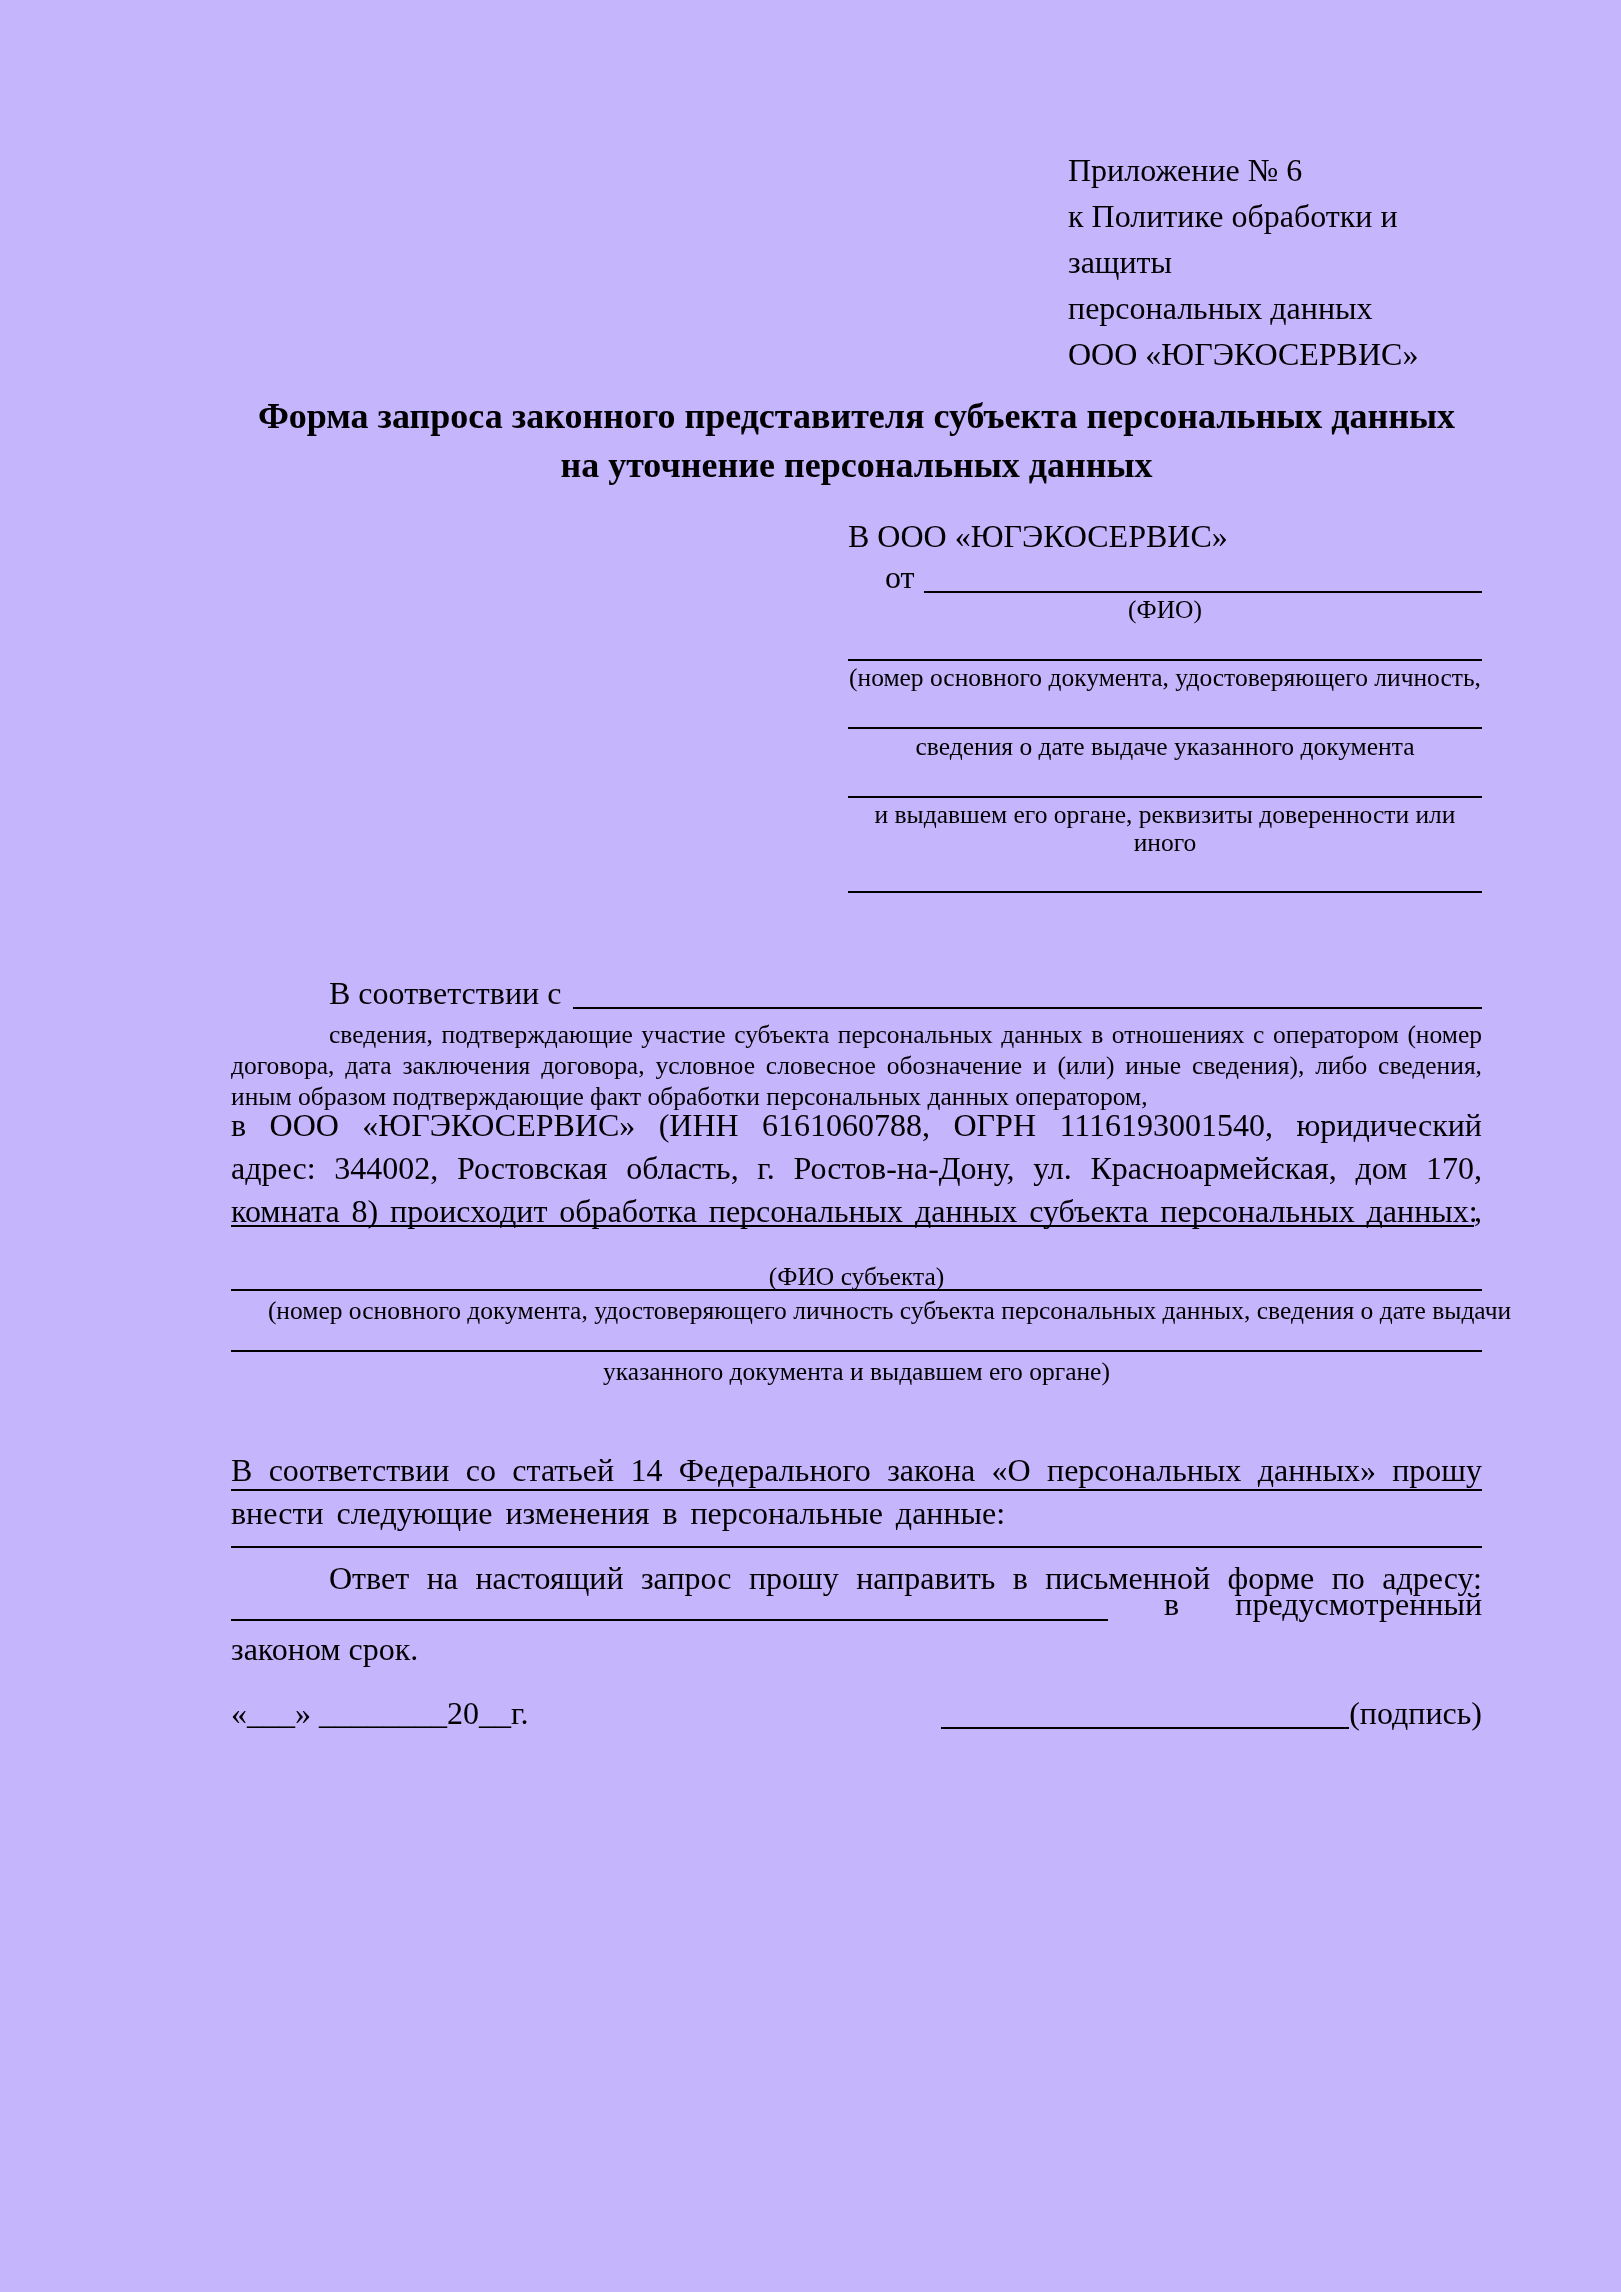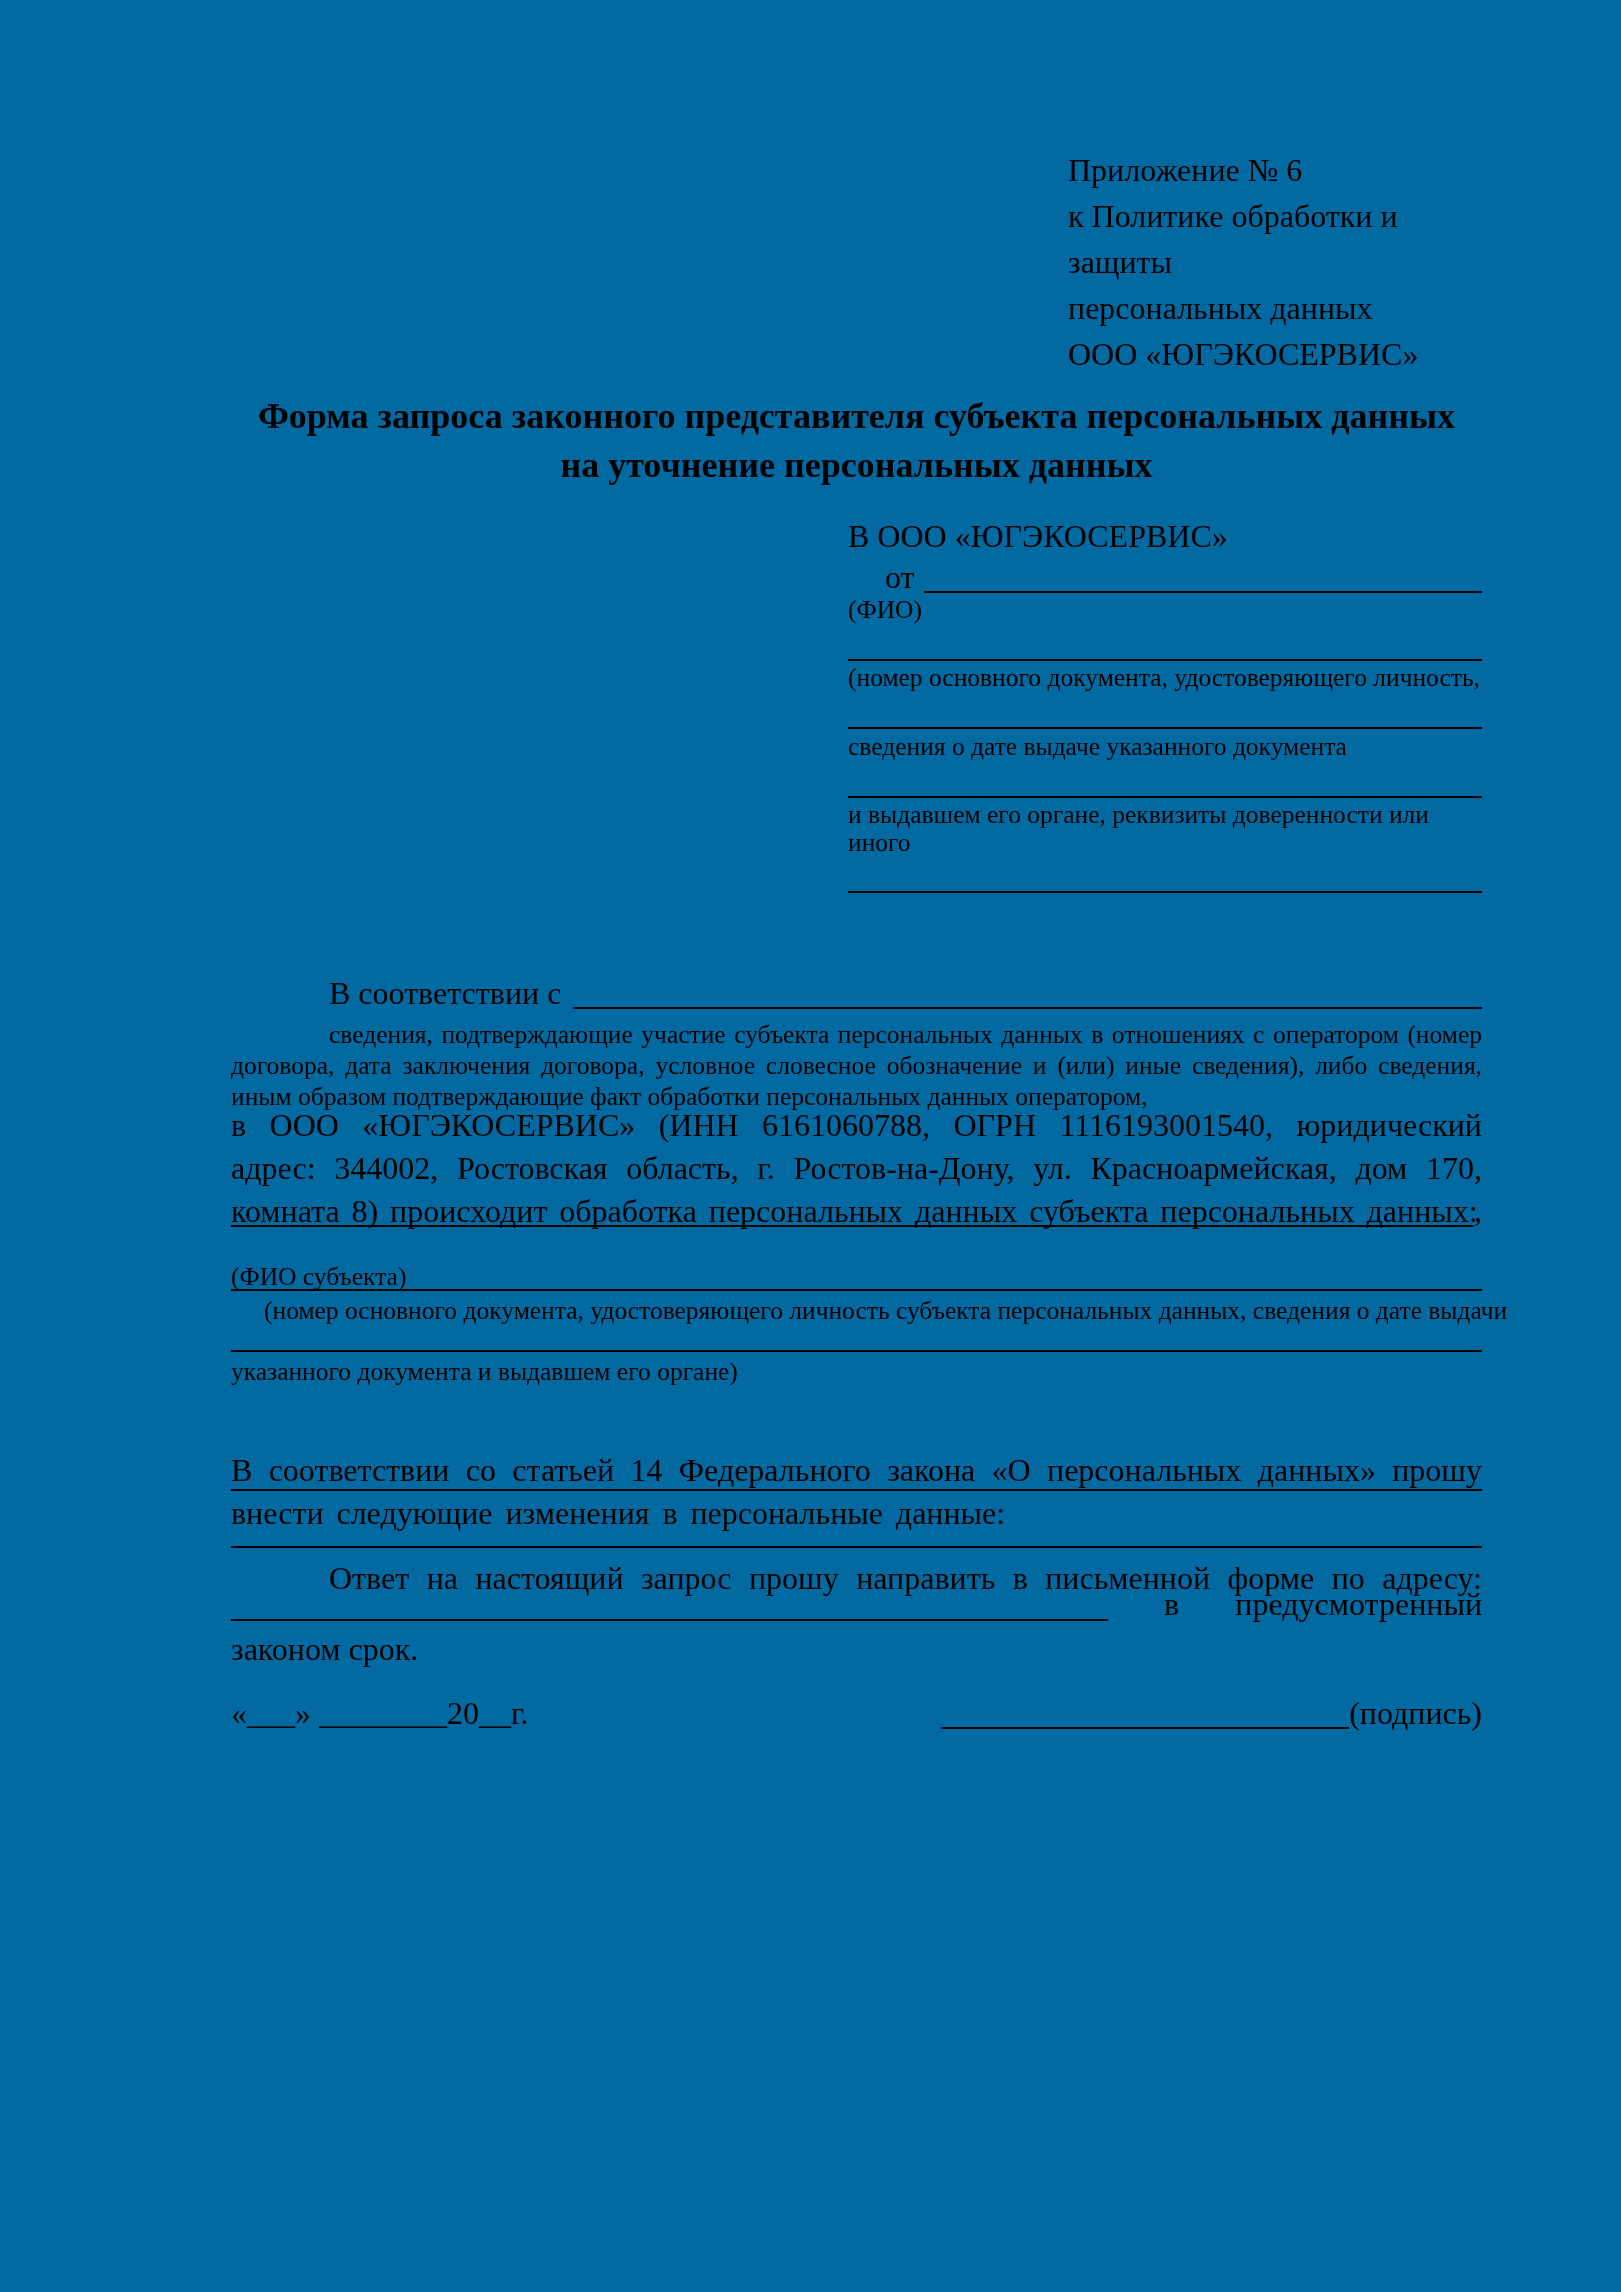--- a/index.html
+++ b/index.html
@@ -2,41 +2,41 @@
 <html lang="ru"><head>
 <meta charset="utf-8">
 <title>Форма запроса</title>
 <style>
   * { margin:0; padding:0; box-sizing:border-box; }
   html,body { background:#888; }
   .page {
     position:relative;
     width:1621px; height:2293px;
     margin:0 auto;
-    background:#0369a1;
+    background:#c4b5fd;
     color:#000;
     font-family:"Liberation Serif","DejaVu Serif",serif;
     overflow:hidden;
   }
   .content { position:absolute; top:0; left:231px; width:1251px; height:2293px; }
 
   
   .appendix { position:absolute; top:147px; left:837px; font-size:32px; line-height:46px; }
 
   
   .doc-title { position:absolute; top:392px; left:0; width:1251px;
                text-align:center; font-weight:bold; font-size:36px; line-height:49px; }
 
   
   .addressee { position:absolute; top:514px; left:617px; width:634px; font-size:32px; }
   .addr-org  { line-height:45px; }
   .from-row  { display:flex; height:37px; }
   .from-label{ line-height:37px; padding-right:9.8px;margin-left:37px; }
   .from-blank{ flex:1; border-bottom:2.9px solid #000; margin-bottom:2.9px; }
-  .caption   { font-size:25.5px; line-height:27.4px; }
+  .caption   { font-size:25.5px; line-height:27.4px; text-align:center; }
   .addr-blank{ height:23.5px; border-bottom:2.9px solid #000; margin-top:13.7px; margin-bottom:3.9px; }
 
   
   .zapros { position:absolute; top:929px; left:0; width:1251px;
             text-align:center; font-size:33px; line-height:43px; }
   .accordance { position:absolute; top:974px; left:0; width:1251px; display:flex; height:39px; font-size:32px; }
   .accordance-label { margin-left:98px; line-height:39px; padding-right:11.8px; white-space:nowrap; }
   .accordance-blank { flex:1; border-bottom:2.9px solid #000; margin-bottom:3.9px; }
   .footnote { position:absolute; top:1019px; left:0; width:1251px;
               font-size:25.5px; line-height:31px; text-align:justify; text-indent:98px; }

